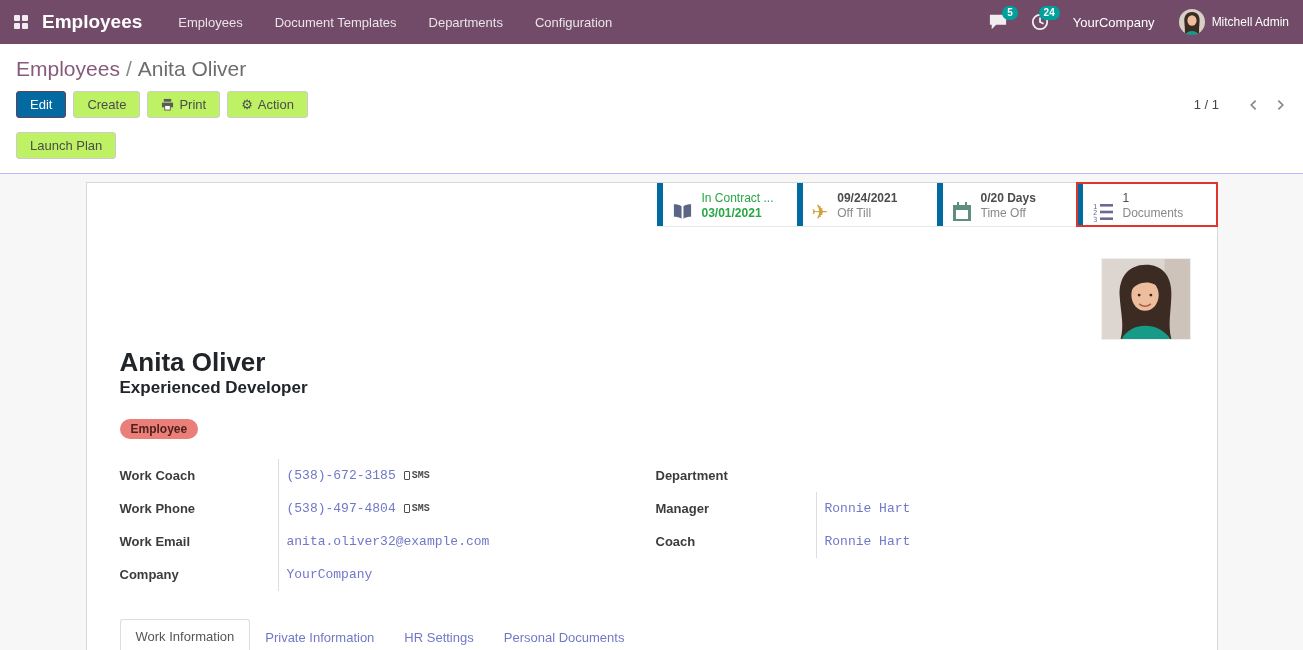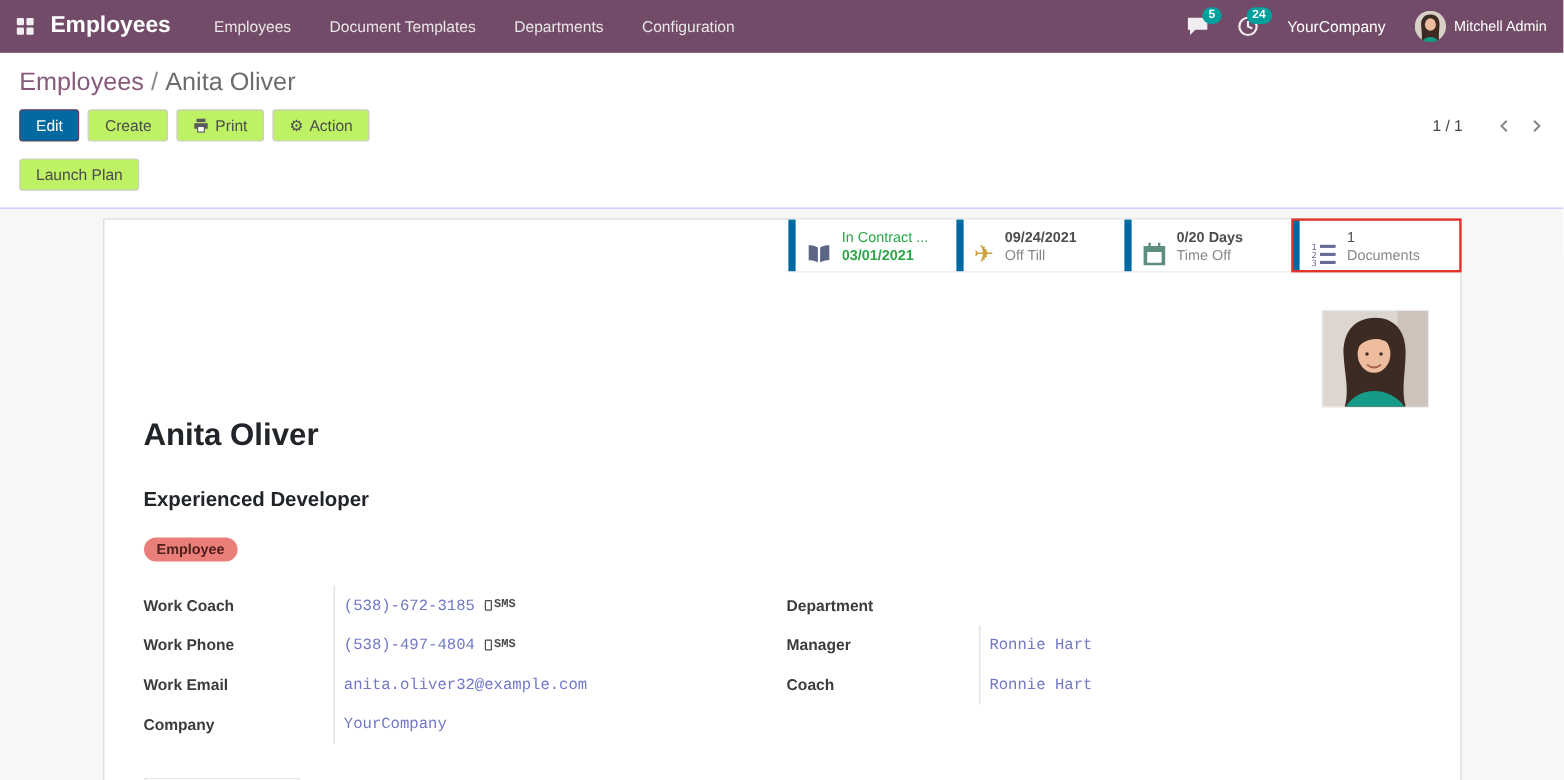--- a/index.html
+++ b/index.html
@@ -53,21 +53,21 @@
   .stat-btn.documents { outline: 2px solid #e0352b; outline-offset: -1px; }
   .stat-btn.documents .stat-line1 { color: #4c4c4c; }
   .icon-book { color: #5b6584; }
   .icon-plane { color: #cfa13a; font-size: 20px; line-height: 1; }
   .icon-calendar { color: #5e8e7e; }
   .icon-listol { color: #6b6a95; }
 
   .sheet-body { padding: 28px 26px 0 33px; }
   .photo { float: right; width: 90px; height: 82px; margin-top: 3px; cursor: pointer; border: 1px solid #eee; }
   .emp-name { font-size: 26px; font-weight: 700; color: #212529; margin-top: 92px; }
-  .emp-job { font-size: 17px; font-weight: 700; color: #212529; margin-top: 29px; }
+  .emp-job { font-size: 17px; font-weight: 700; color: #212529; }
   .emp-tag { display: inline-block; margin-top: 21px; background: #ea7e78; color: #50201c; font-size: 12px; font-weight: 700; border-radius: 11px; padding: 3px 11px; cursor: pointer; }
 
   .fields { display: flex; margin-top: 20px; }
   .fields-col-left { width: 536px; }
   .fields-col-right { flex: 1; }
   .field-row { display: flex; height: 33px; align-items: center; }
   .field-label { font-weight: 700; color: #3c3c3c; }
   .fields-col-left .field-label { width: 158px; }
   .fields-col-right .field-label { width: 160px; }
   .field-value { flex: 1; border-left: 1px solid #ddd; padding-left: 8px; align-self: stretch; display: flex; align-items: center; gap: 8px; font-family: Liberation Mono, monospace; }

